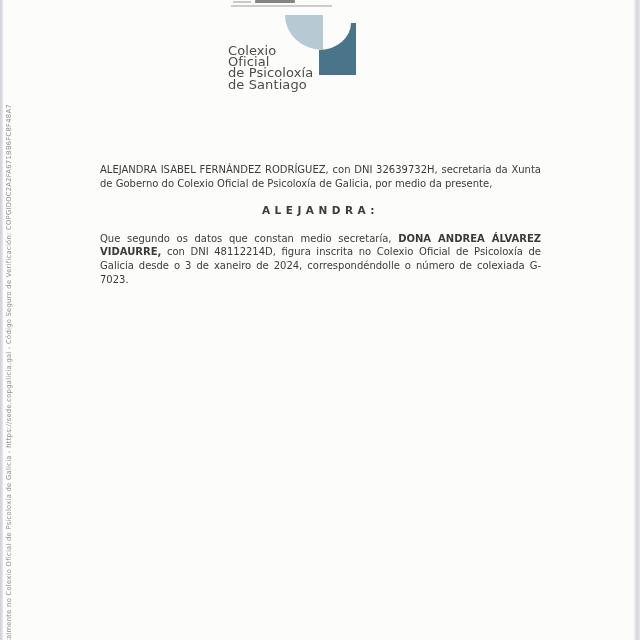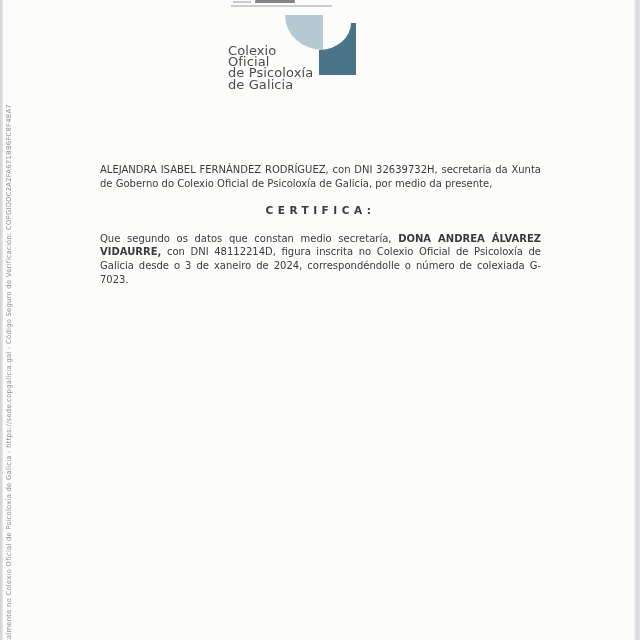--- a/index.html
+++ b/index.html
@@ -116,24 +116,24 @@
   <svg class="logo-mark" viewBox="0 0 71 63" xmlns="http://www.w3.org/2000/svg">
 
     <path d="M 0,0 A 38,35 0 0 0 38,35 L 38,0 Z" fill="#b6cad3"></path>
 
     <path d="M 66,8 L 71,8 L 71,60 L 34,60 L 34,35 A 32,27 0 0 0 66,8 Z" fill="#4a7489"></path>
   </svg>
 
   <div class="logo-text">
     <span style="display:block">Colexio Oficial</span>
     <span style="display:block">de Psicoloxía</span>
-    <span style="display:block">de Galicia</span>
+    <span style="display:block">de Santiago</span>
   </div>
 
   <div class="text-block">
     <p>ALEJANDRA ISABEL FERNÁNDEZ RODRÍGUEZ, con DNI 32639732H, secretaria da Xunta de Goberno do Colexio Oficial de Psicoloxía de Galicia, por medio da presente,</p>
-    <p class="heading">CERTIFICA:</p>
+    <p class="heading">ALEJANDRA:</p>
     <p><span>Que segundo os datos que constan medio secretaría, </span><span class="bold">DONA ANDREA ÁLVAREZ VIDAURRE,</span><span> con DNI 48112214D, figura inscrita no Colexio Oficial de Psicoloxía de Galicia desde o 3 de xaneiro de 2024, correspondéndolle o número de colexiada G-7023.</span></p>
   </div>
 
   <div class="vertical-strip">talmente no Colexio Oficial de Psicoloxía de Galicia - https://sede.copgalicia.gal - Código Seguro de Verificación: COPGIDOC2A2FA671BB6FC8F48A7</div>
 
 </div>
 
 </body></html>

